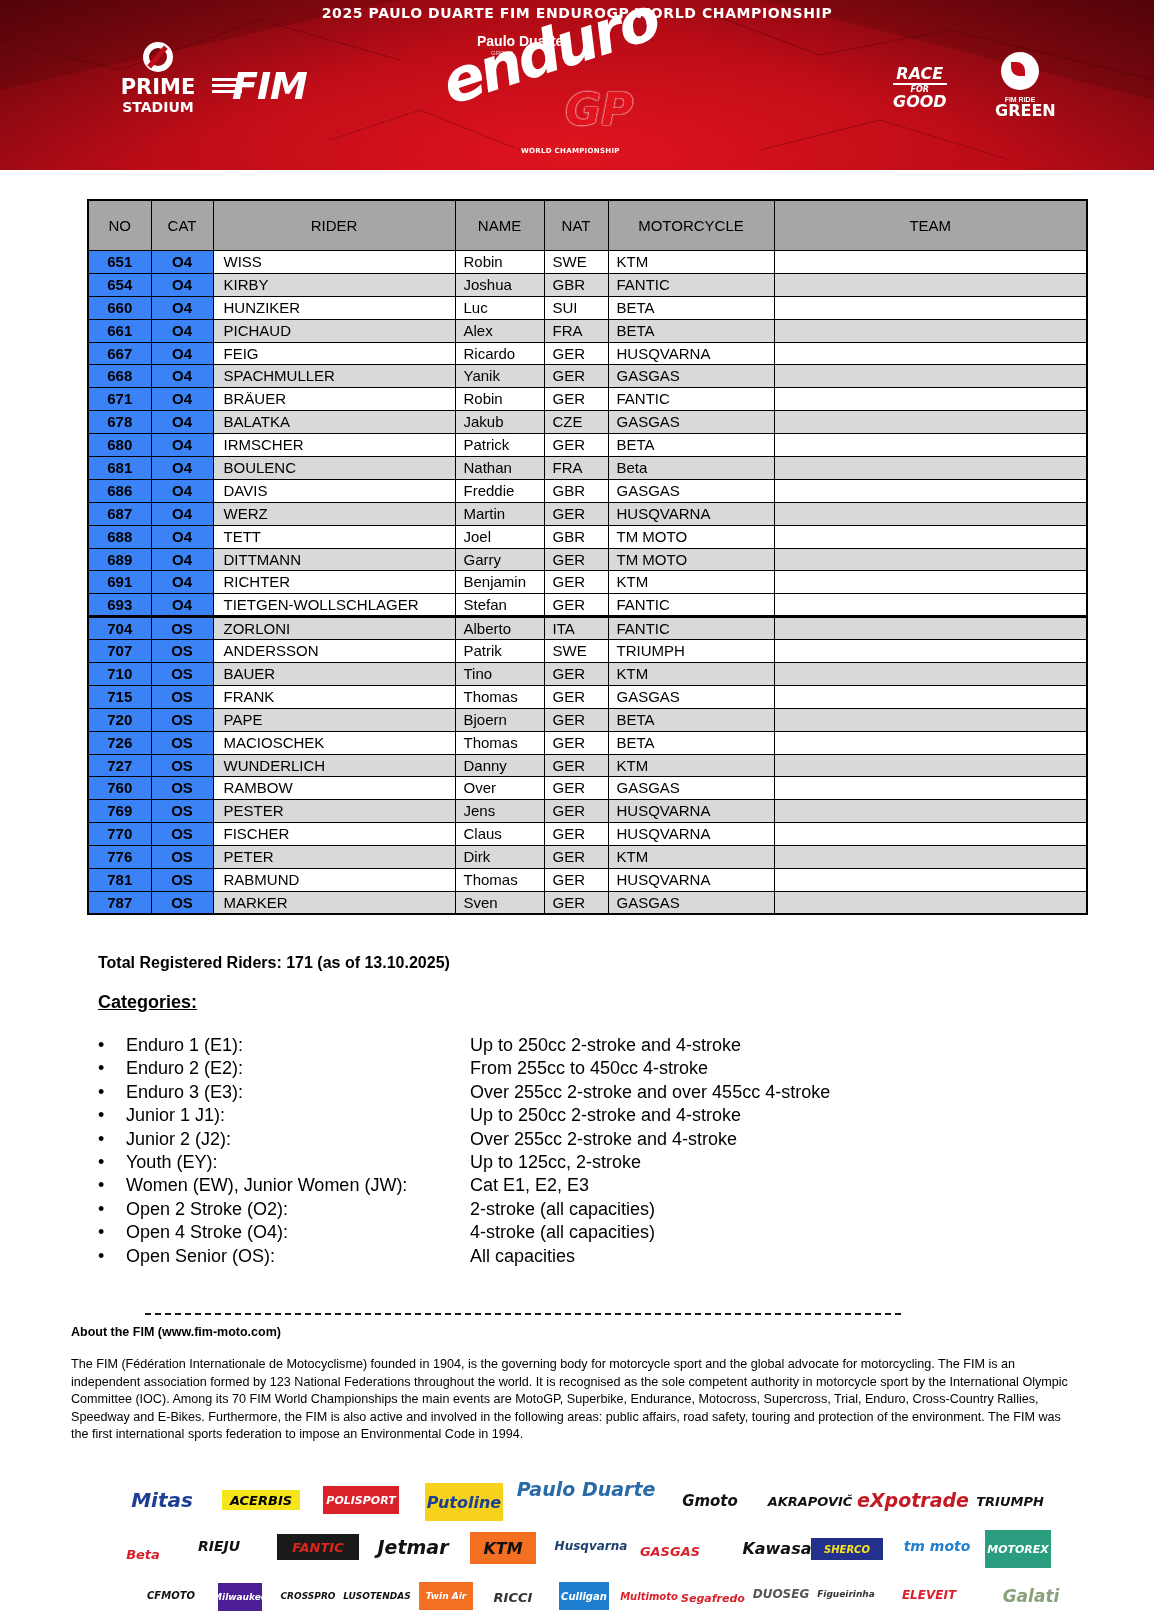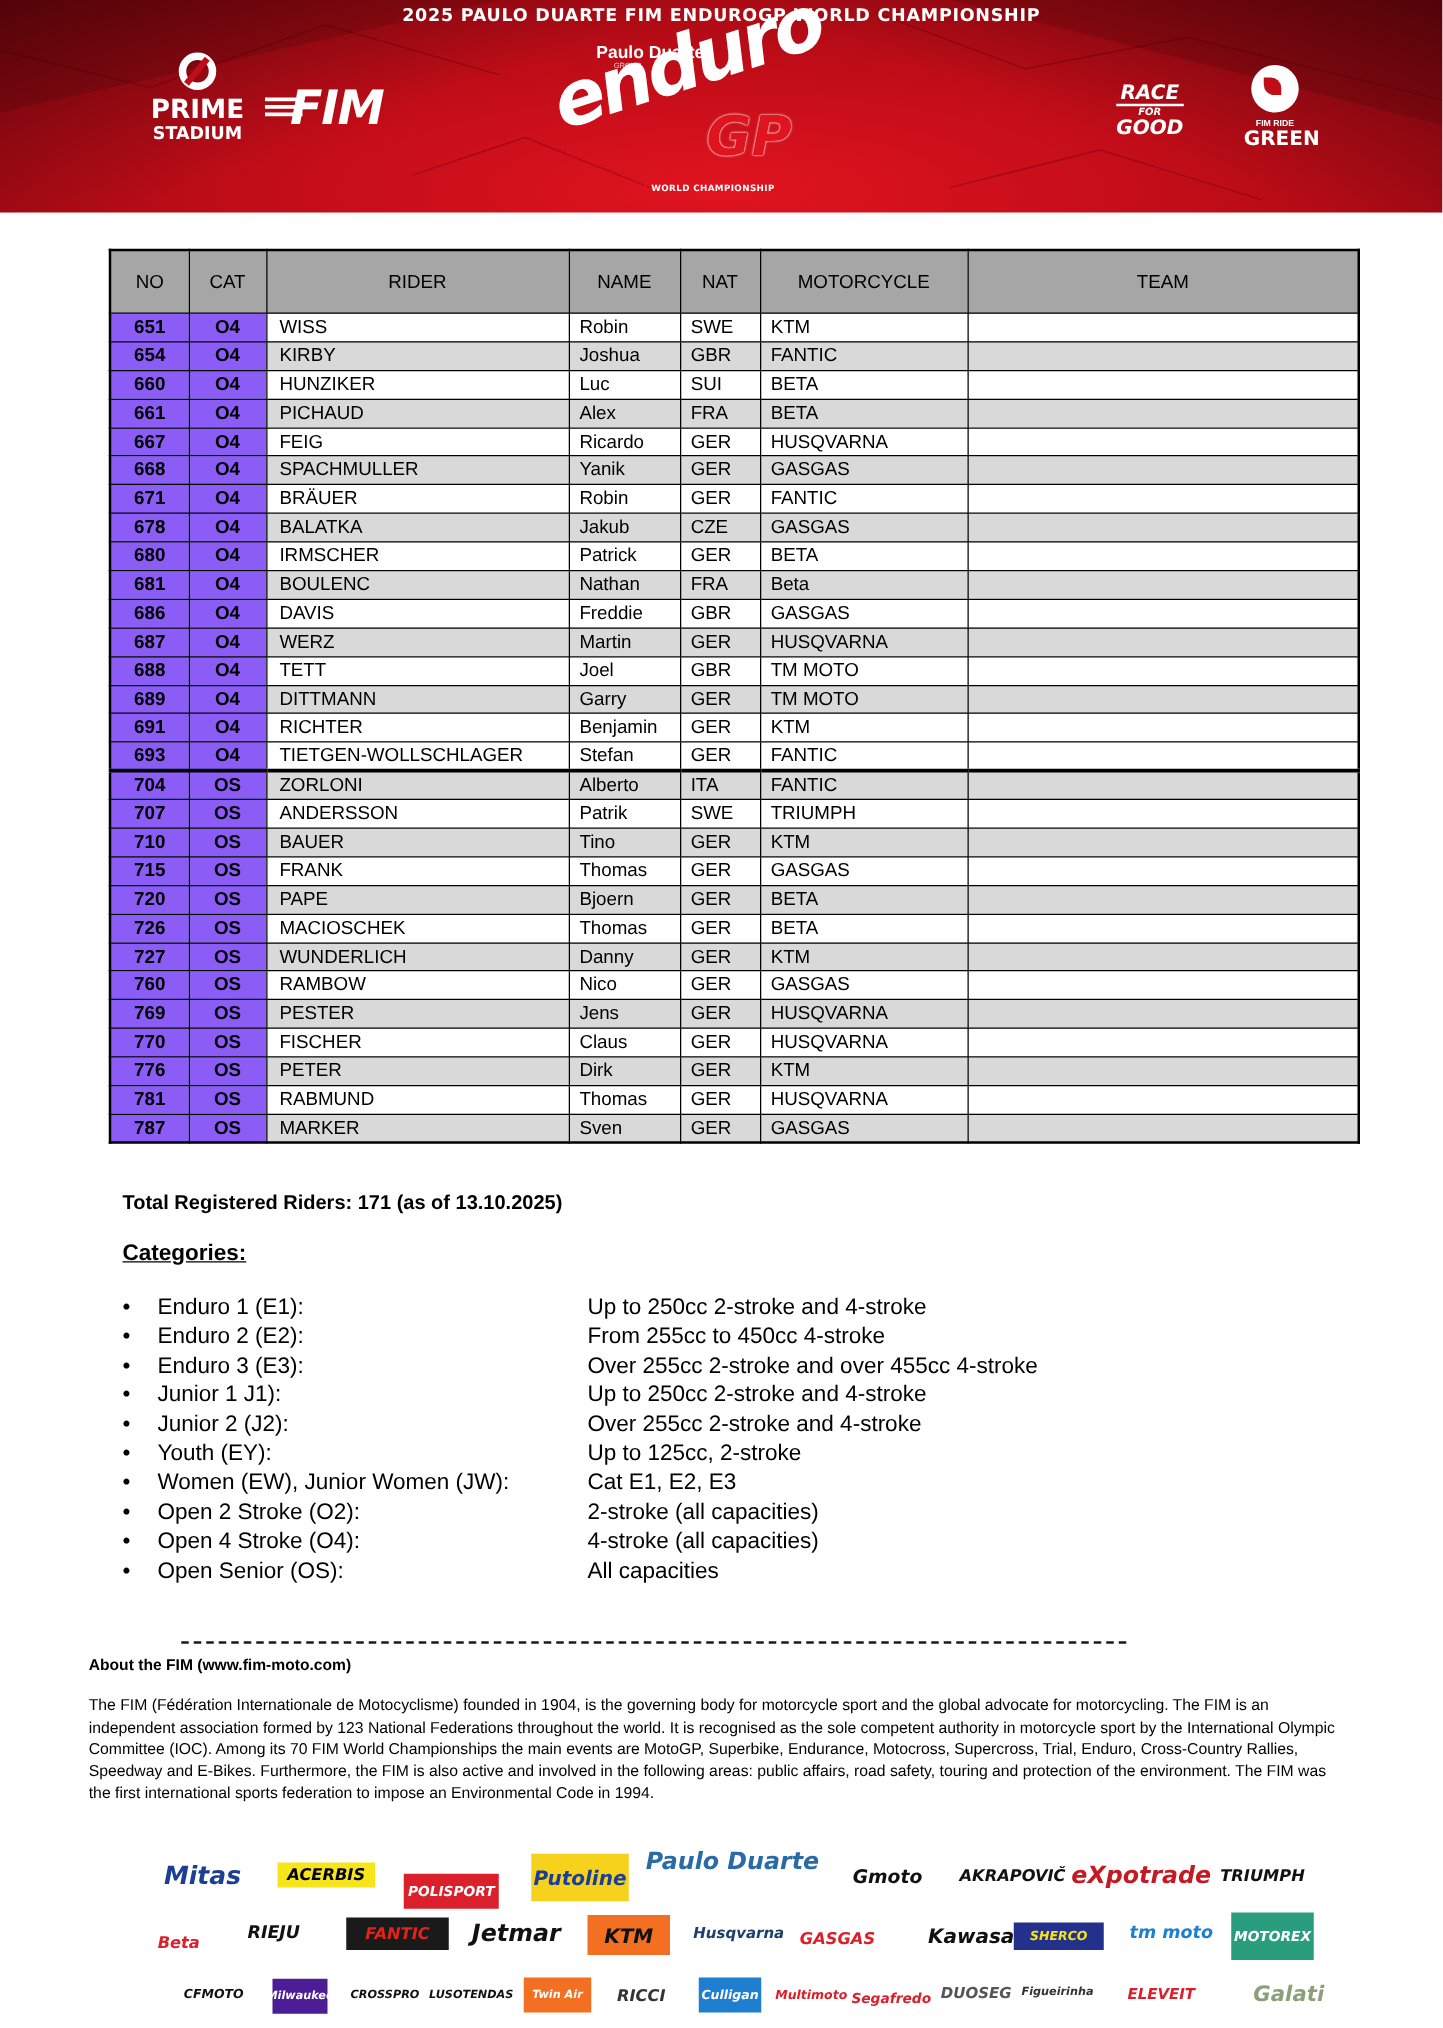--- a/index.html
+++ b/index.html
@@ -80,21 +80,21 @@
   }
   .entry-table th {
     background: #a6a6a6; font-weight: normal; height: 20px; font-size: 15px;
     border-left: 1px solid #000; border-right: 1px solid #000; border-bottom: 1px solid #000;
     text-align: center; padding: 16px;
   }
   .entry-table td {
     height: 22.9px; padding: 0 0 0 10px; border: 1px solid #000; line-height: 20px; white-space: nowrap;
   }
   .entry-table td.no, .entry-table td.cat {
-    background: #8b5cf6; text-align: center; font-weight: bold; padding: 0;
+    background: #3b82f6; text-align: center; font-weight: bold; padding: 0;
   }
   .entry-table tr.odd td.w { background: #ffffff; }
   .entry-table tr.even td.w { background: #d9d9d9; }
   .entry-table tr.sep td { border-top: 3px solid #000; }
   .entry-table td.nat, .entry-table td.moto, .entry-table td.name { padding-left: 8px; }
 
   
   .total {
     position: absolute; left: 98px; top: 954px; font-weight: bold; font-size: 16px;
   }
@@ -403,21 +403,21 @@
         <td class="w rider">WUNDERLICH</td>
         <td class="w name">Danny</td>
         <td class="w nat">GER</td>
         <td class="w moto">KTM</td>
         <td class="w team"></td>
       </tr>
       <tr class="odd">
         <td class="no">760</td>
         <td class="cat">OS</td>
         <td class="w rider">RAMBOW</td>
-        <td class="w name">Nico</td>
+        <td class="w name">Over</td>
         <td class="w nat">GER</td>
         <td class="w moto">GASGAS</td>
         <td class="w team"></td>
       </tr>
       <tr class="even">
         <td class="no">769</td>
         <td class="cat">OS</td>
         <td class="w rider">PESTER</td>
         <td class="w name">Jens</td>
         <td class="w nat">GER</td>
@@ -518,21 +518,21 @@
     </li>
   </ul>
 
 <div class="dashes"></div>
 <div class="about-title">About the FIM (www.fim-moto.com)</div>
 <div class="about-body">The FIM (Fédération Internationale de Motocyclisme) founded in 1904, is the governing body for motorcycle sport and the global advocate for motorcycling. The FIM is an independent association formed by 123 National Federations throughout the world. It is recognised as the sole competent authority in motorcycle sport by the International Olympic Committee (IOC). Among its 70 FIM World Championships the main events are MotoGP, Superbike, Endurance, Motocross, Supercross, Trial, Enduro, Cross-Country Rallies, Speedway and E-Bikes. Furthermore, the FIM is also active and involved in the following areas: public affairs, road safety, touring and protection of the environment. The FIM was the first international sports federation to impose an Environmental Code in 1994.</div>
 
 <div id="sponsors">
     <div class="sponsor" style="left: 118px; top: 1487px; width: 88px; height: 26px; font-size: 20px; color: rgb(28, 63, 148); font-style: italic;">Mitas</div>
     <div class="sponsor" style="left: 222px; top: 1490px; width: 78px; height: 20px; font-size: 13px; color: rgb(0, 0, 0); background: rgb(247, 229, 28); font-style: italic;">ACERBIS</div>
-    <div class="sponsor" style="left: 323px; top: 1486px; width: 76px; height: 28px; font-size: 11px; color: rgb(255, 255, 255); background: rgb(217, 32, 43); font-style: italic; margin-top: 13px;">POLISPORT</div>
+    <div class="sponsor" style="left: 323px; top: 1486px; width: 76px; height: 28px; font-size: 11px; color: rgb(255, 255, 255); background: rgb(217, 32, 43); font-style: italic;">POLISPORT</div>
     <div class="sponsor" style="left: 425px; top: 1483px; width: 78px; height: 38px; font-size: 16px; color: rgb(28, 63, 148); background: rgb(247, 210, 28); font-style: italic;">Putoline</div>
     <div class="sponsor" style="left: 526px; top: 1473px; width: 120px; height: 32px; font-size: 19px; color: rgb(42, 106, 166); font-style: italic;">Paulo Duarte</div>
     <div class="sponsor" style="left: 667px; top: 1490px; width: 86px; height: 22px; font-size: 15px; color: rgb(17, 17, 17); font-style: italic;">Gmoto</div>
     <div class="sponsor" style="left: 768px; top: 1490px; width: 84px; height: 22px; font-size: 13px; color: rgb(17, 17, 17); font-style: italic;">AKRAPOVIČ</div>
     <div class="sponsor" style="left: 870px; top: 1484px; width: 86px; height: 32px; font-size: 19px; color: rgb(196, 26, 36); font-style: italic;">eXpotrade</div>
     <div class="sponsor" style="left: 968px; top: 1490px; width: 84px; height: 22px; font-size: 13px; color: rgb(17, 17, 17); font-style: italic;">TRIUMPH</div>
     <div class="sponsor" style="left: 120px; top: 1528px; width: 46px; height: 52px; font-size: 13px; color: rgb(217, 32, 43); font-style: italic;">Beta</div>
     <div class="sponsor" style="left: 180px; top: 1536px; width: 78px; height: 20px; font-size: 14px; color: rgb(17, 17, 17); font-style: italic;">RIEJU</div>
     <div class="sponsor" style="left: 277px; top: 1534px; width: 82px; height: 26px; font-size: 13px; color: rgb(226, 35, 26); background: rgb(26, 26, 26); font-style: italic;">FANTIC</div>
     <div class="sponsor" style="left: 371px; top: 1534px; width: 84px; height: 26px; font-size: 19px; color: rgb(17, 17, 17); font-style: italic;">Jetmar</div>

